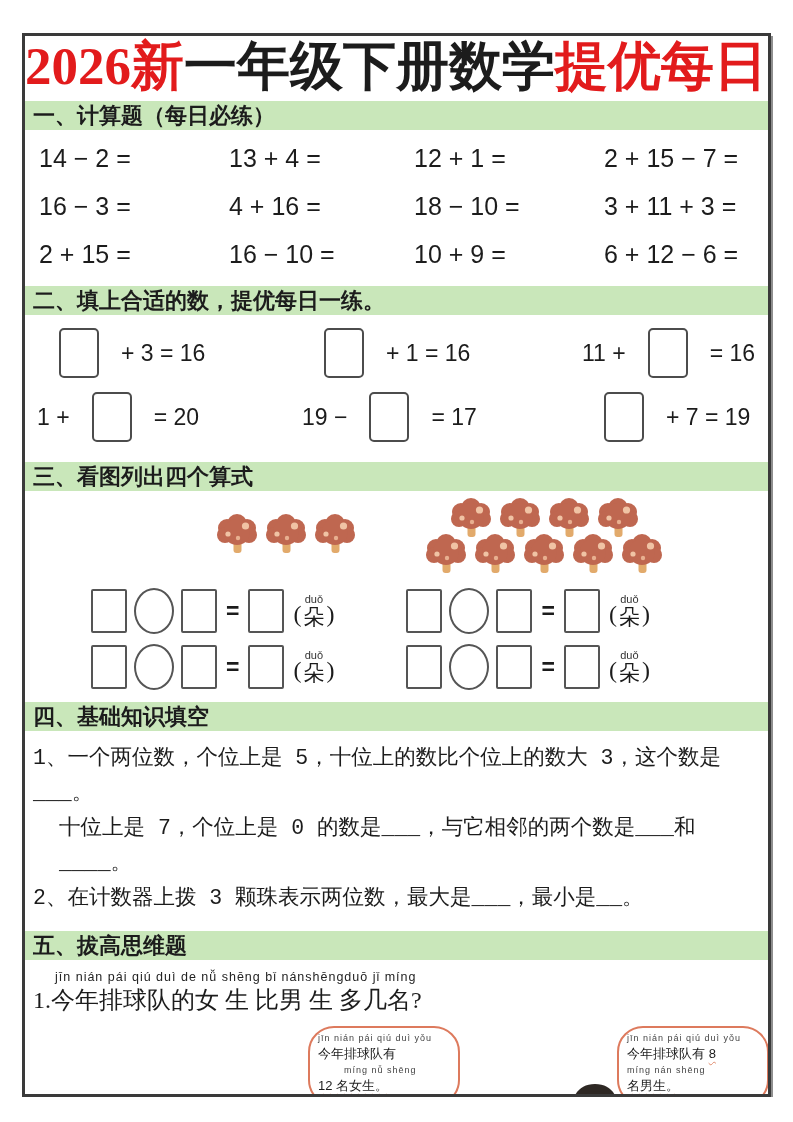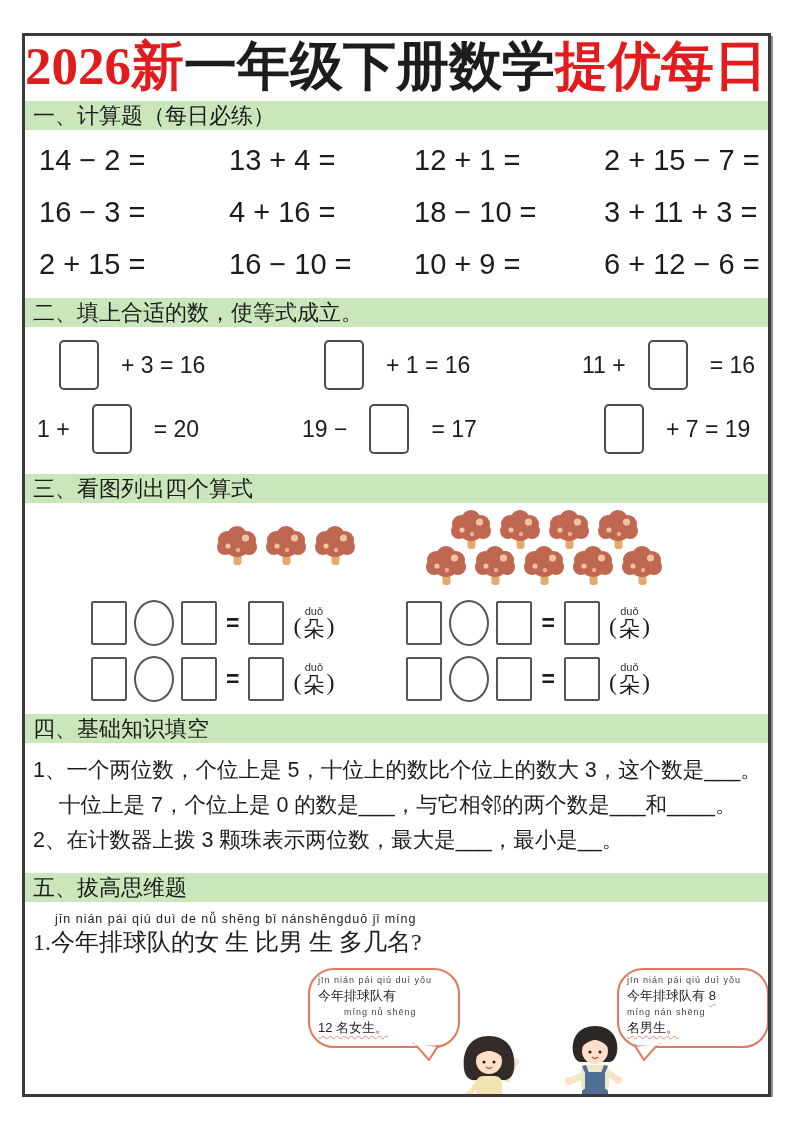--- a/index.html
+++ b/index.html
@@ -27,33 +27,33 @@
   .title-line2 {
     text-align:center;
     font-family:"Liberation Serif", serif;
     font-weight:bold; font-size:34px; line-height:42px;
   }
 
   
   .section-bar {
     margin-top:8px;
     background:#c9e7ba;
-    font-weight:normal; font-size:22px;
+    font-weight:bold; font-size:22px;
     line-height:30px; height:30px;
     padding-left:8px;
     border-top:1px solid #ffffff;
   }
 
   
   .calc-grid {
     display:grid;
     grid-template-columns:190px 185px 190px auto;
     padding:14px 0 8px 14px;
     row-gap:19px;
-    font-size:29px;
+    font-size:25px;
   }
   .calc-cell { white-space:nowrap; }
 
   
   .fill-grid {
     display:grid;
     grid-template-columns:265px 280px auto;
     padding:12px 0 10px 12px;
     row-gap:12px;
     font-size:23px;
@@ -83,21 +83,21 @@
     width:40px; height:46px; border:2px solid #555; border-radius:50%; background:#fff;
   }
   .eq-sign { font-size:23px; font-weight:bold; margin:0 2px; }
   .unit-wrap { display:flex; align-items:flex-end; font-family:"Liberation Serif", serif; font-size:22px; margin-left:2px; }
   .unit-stack { display:flex; flex-direction:column; align-items:center; line-height:1; margin:0 2px; }
   .unit-py { font-size:11px; font-family:"Liberation Sans", sans-serif; color:#333; margin-bottom:2px; }
   .unit-hz { font-size:21px; }
   .paren { font-size:24px; }
 
   
-  .s4-lines { padding:10px 6px 6px 8px; font-family:Liberation Sans, sans-serif; font-size:21.5px; line-height:35px; }
+  .s4-lines { padding:10px 6px 6px 8px; font-family:Liberation Mono, monospace; font-size:21.5px; line-height:35px; }
   .s4-line-indent { margin-left:26px; }
 
   
   .s5-pinyin {
     margin:10px 0 0 30px;
     font-size:12.5px; color:#222; letter-spacing:1px;
   }
   .s5-question {
     margin:0 0 0 8px;
     font-family:"Liberation Serif", serif;
@@ -144,21 +144,21 @@
     <div class="calc-cell">16 − 3 =</div>
     <div class="calc-cell">4 + 16 =</div>
     <div class="calc-cell">18 − 10 =</div>
     <div class="calc-cell">3 + 11 + 3 =</div>
     <div class="calc-cell">2 + 15 =</div>
     <div class="calc-cell">16 − 10 =</div>
     <div class="calc-cell">10 + 9 =</div>
     <div class="calc-cell">6 + 12 − 6 =</div>
   </div>
 
-  <div class="section-bar">二、填上合适的数，使等式成立。</div>
+  <div class="section-bar">二、填上合适的数，提优每日一练。</div>
   <div class="fill-grid">
     <div class="fill-cell">
       <span></span>
         <span class="blank-box"></span>
         <span>+ 3 = 16</span>
     </div>
     <div class="fill-cell">
       <span></span>
         <span class="blank-box"></span>
         <span>+ 1 = 16</span>

